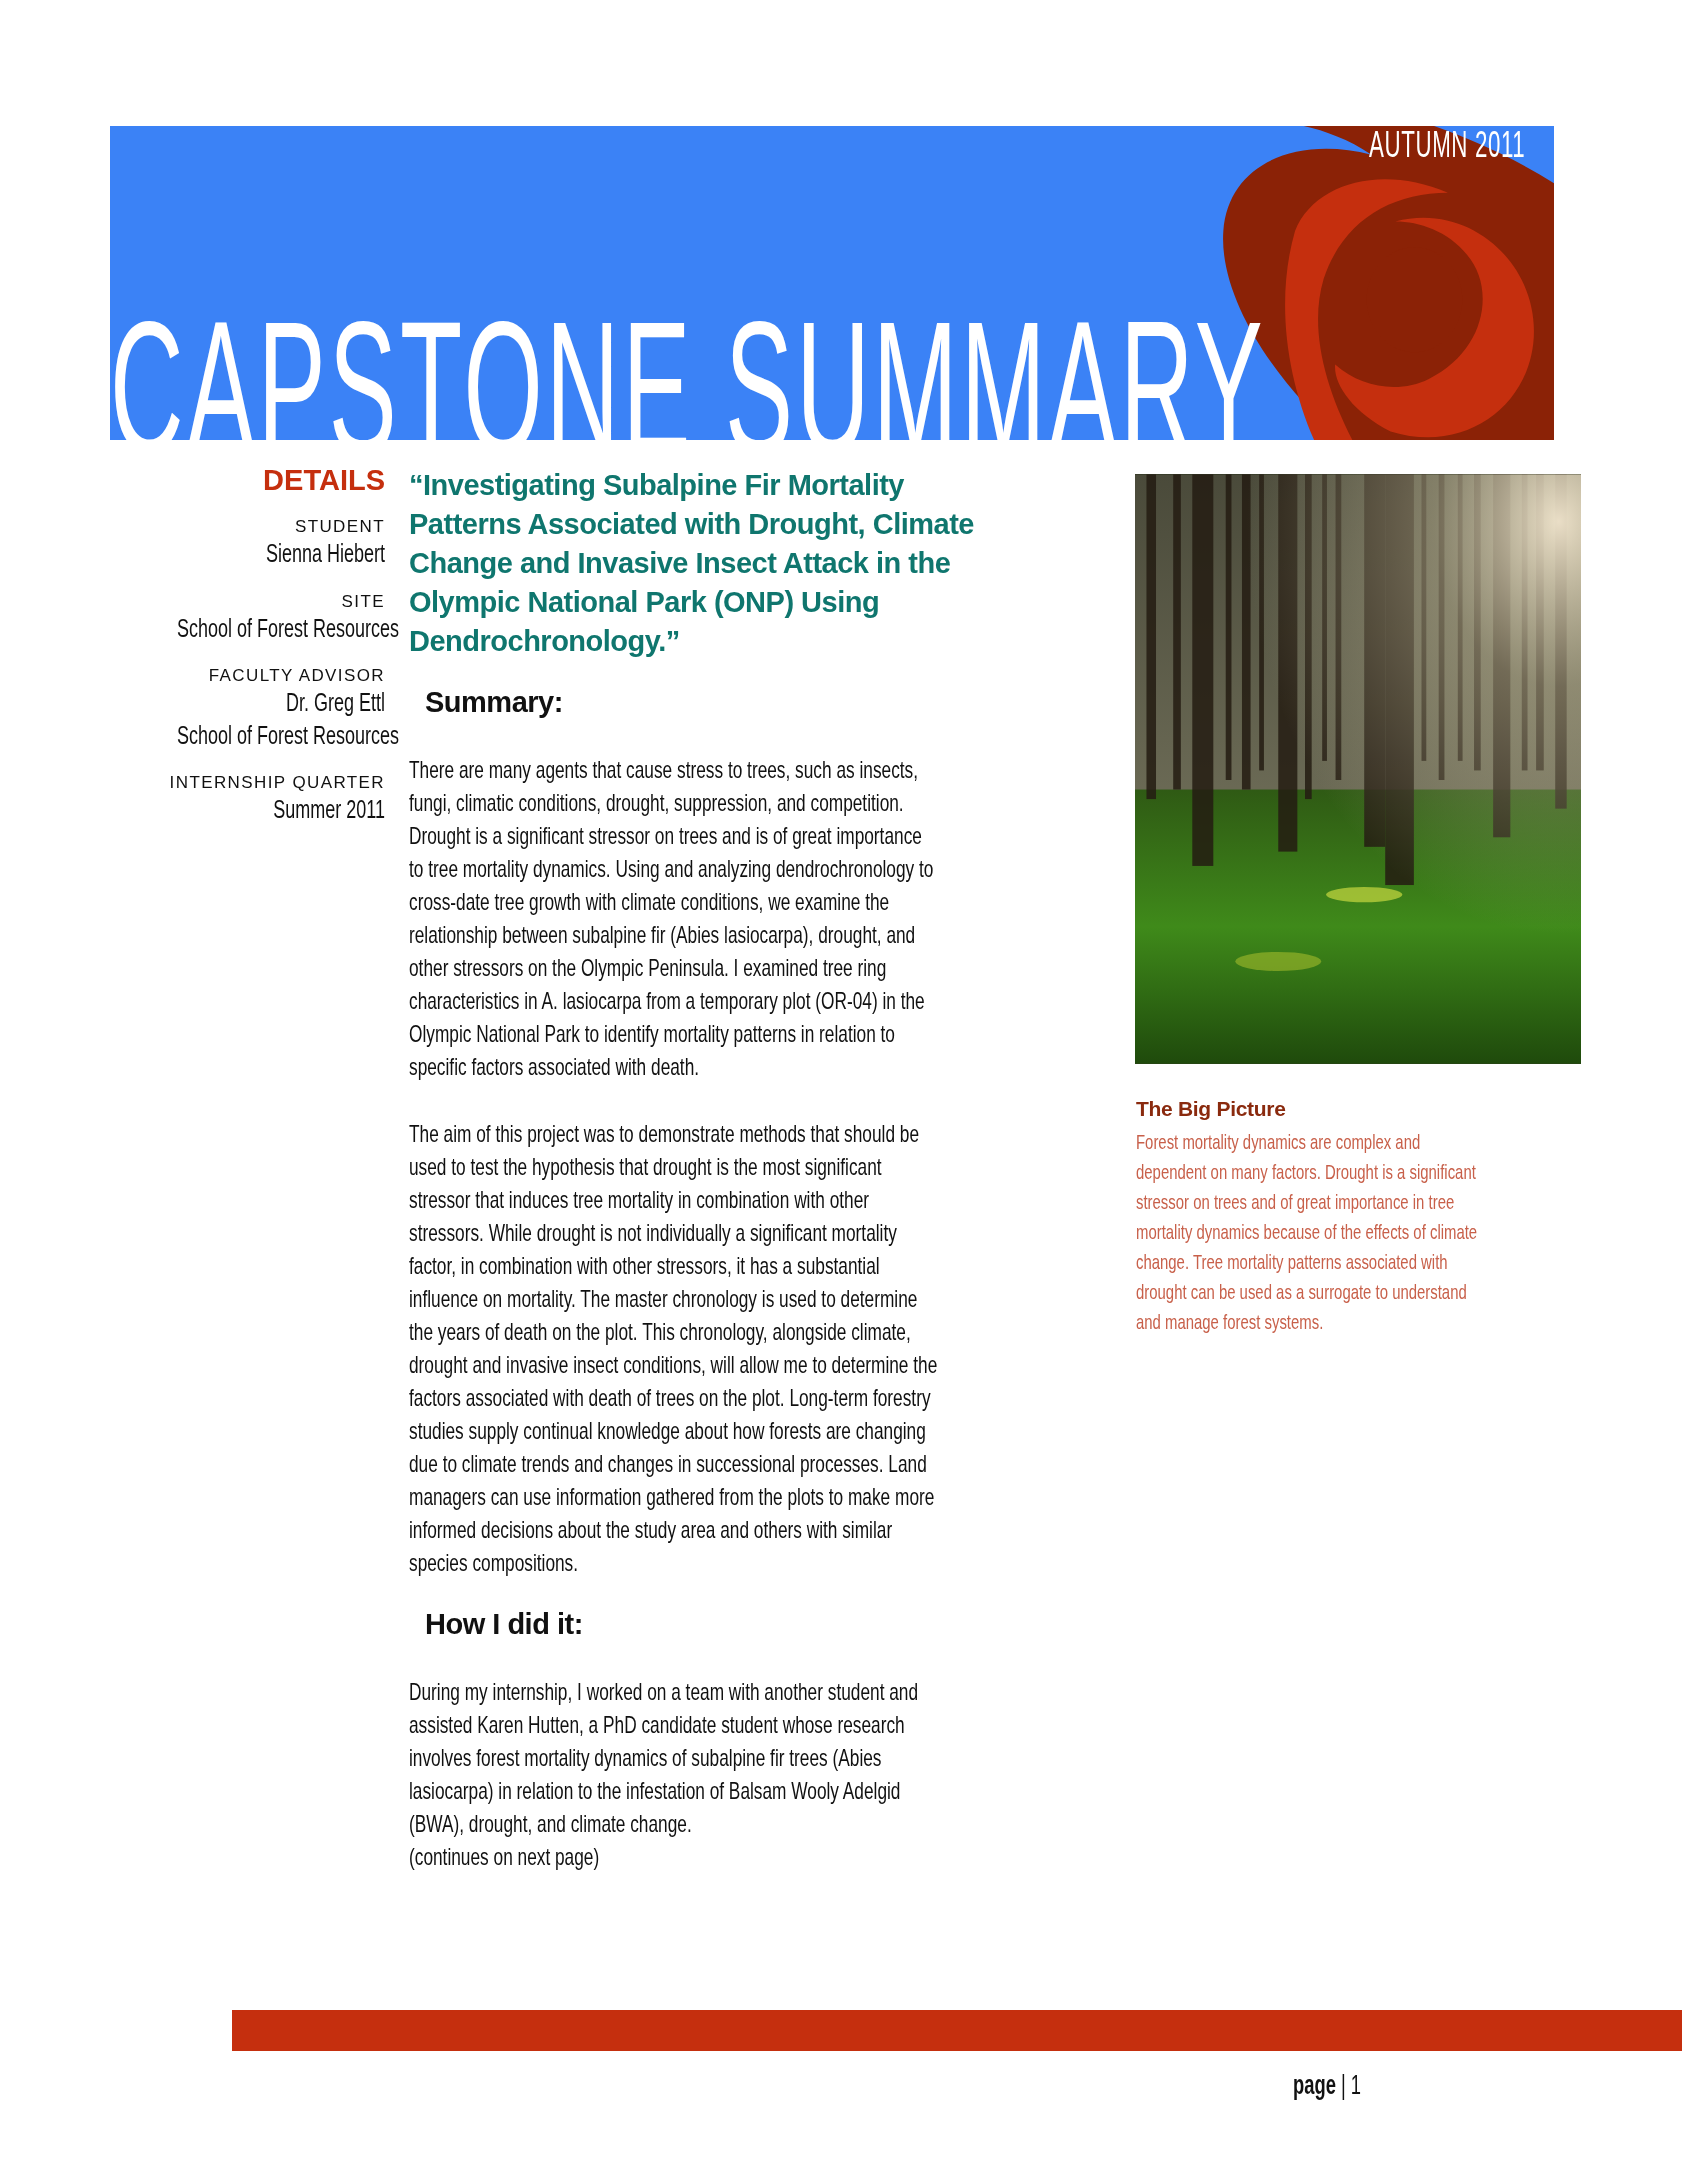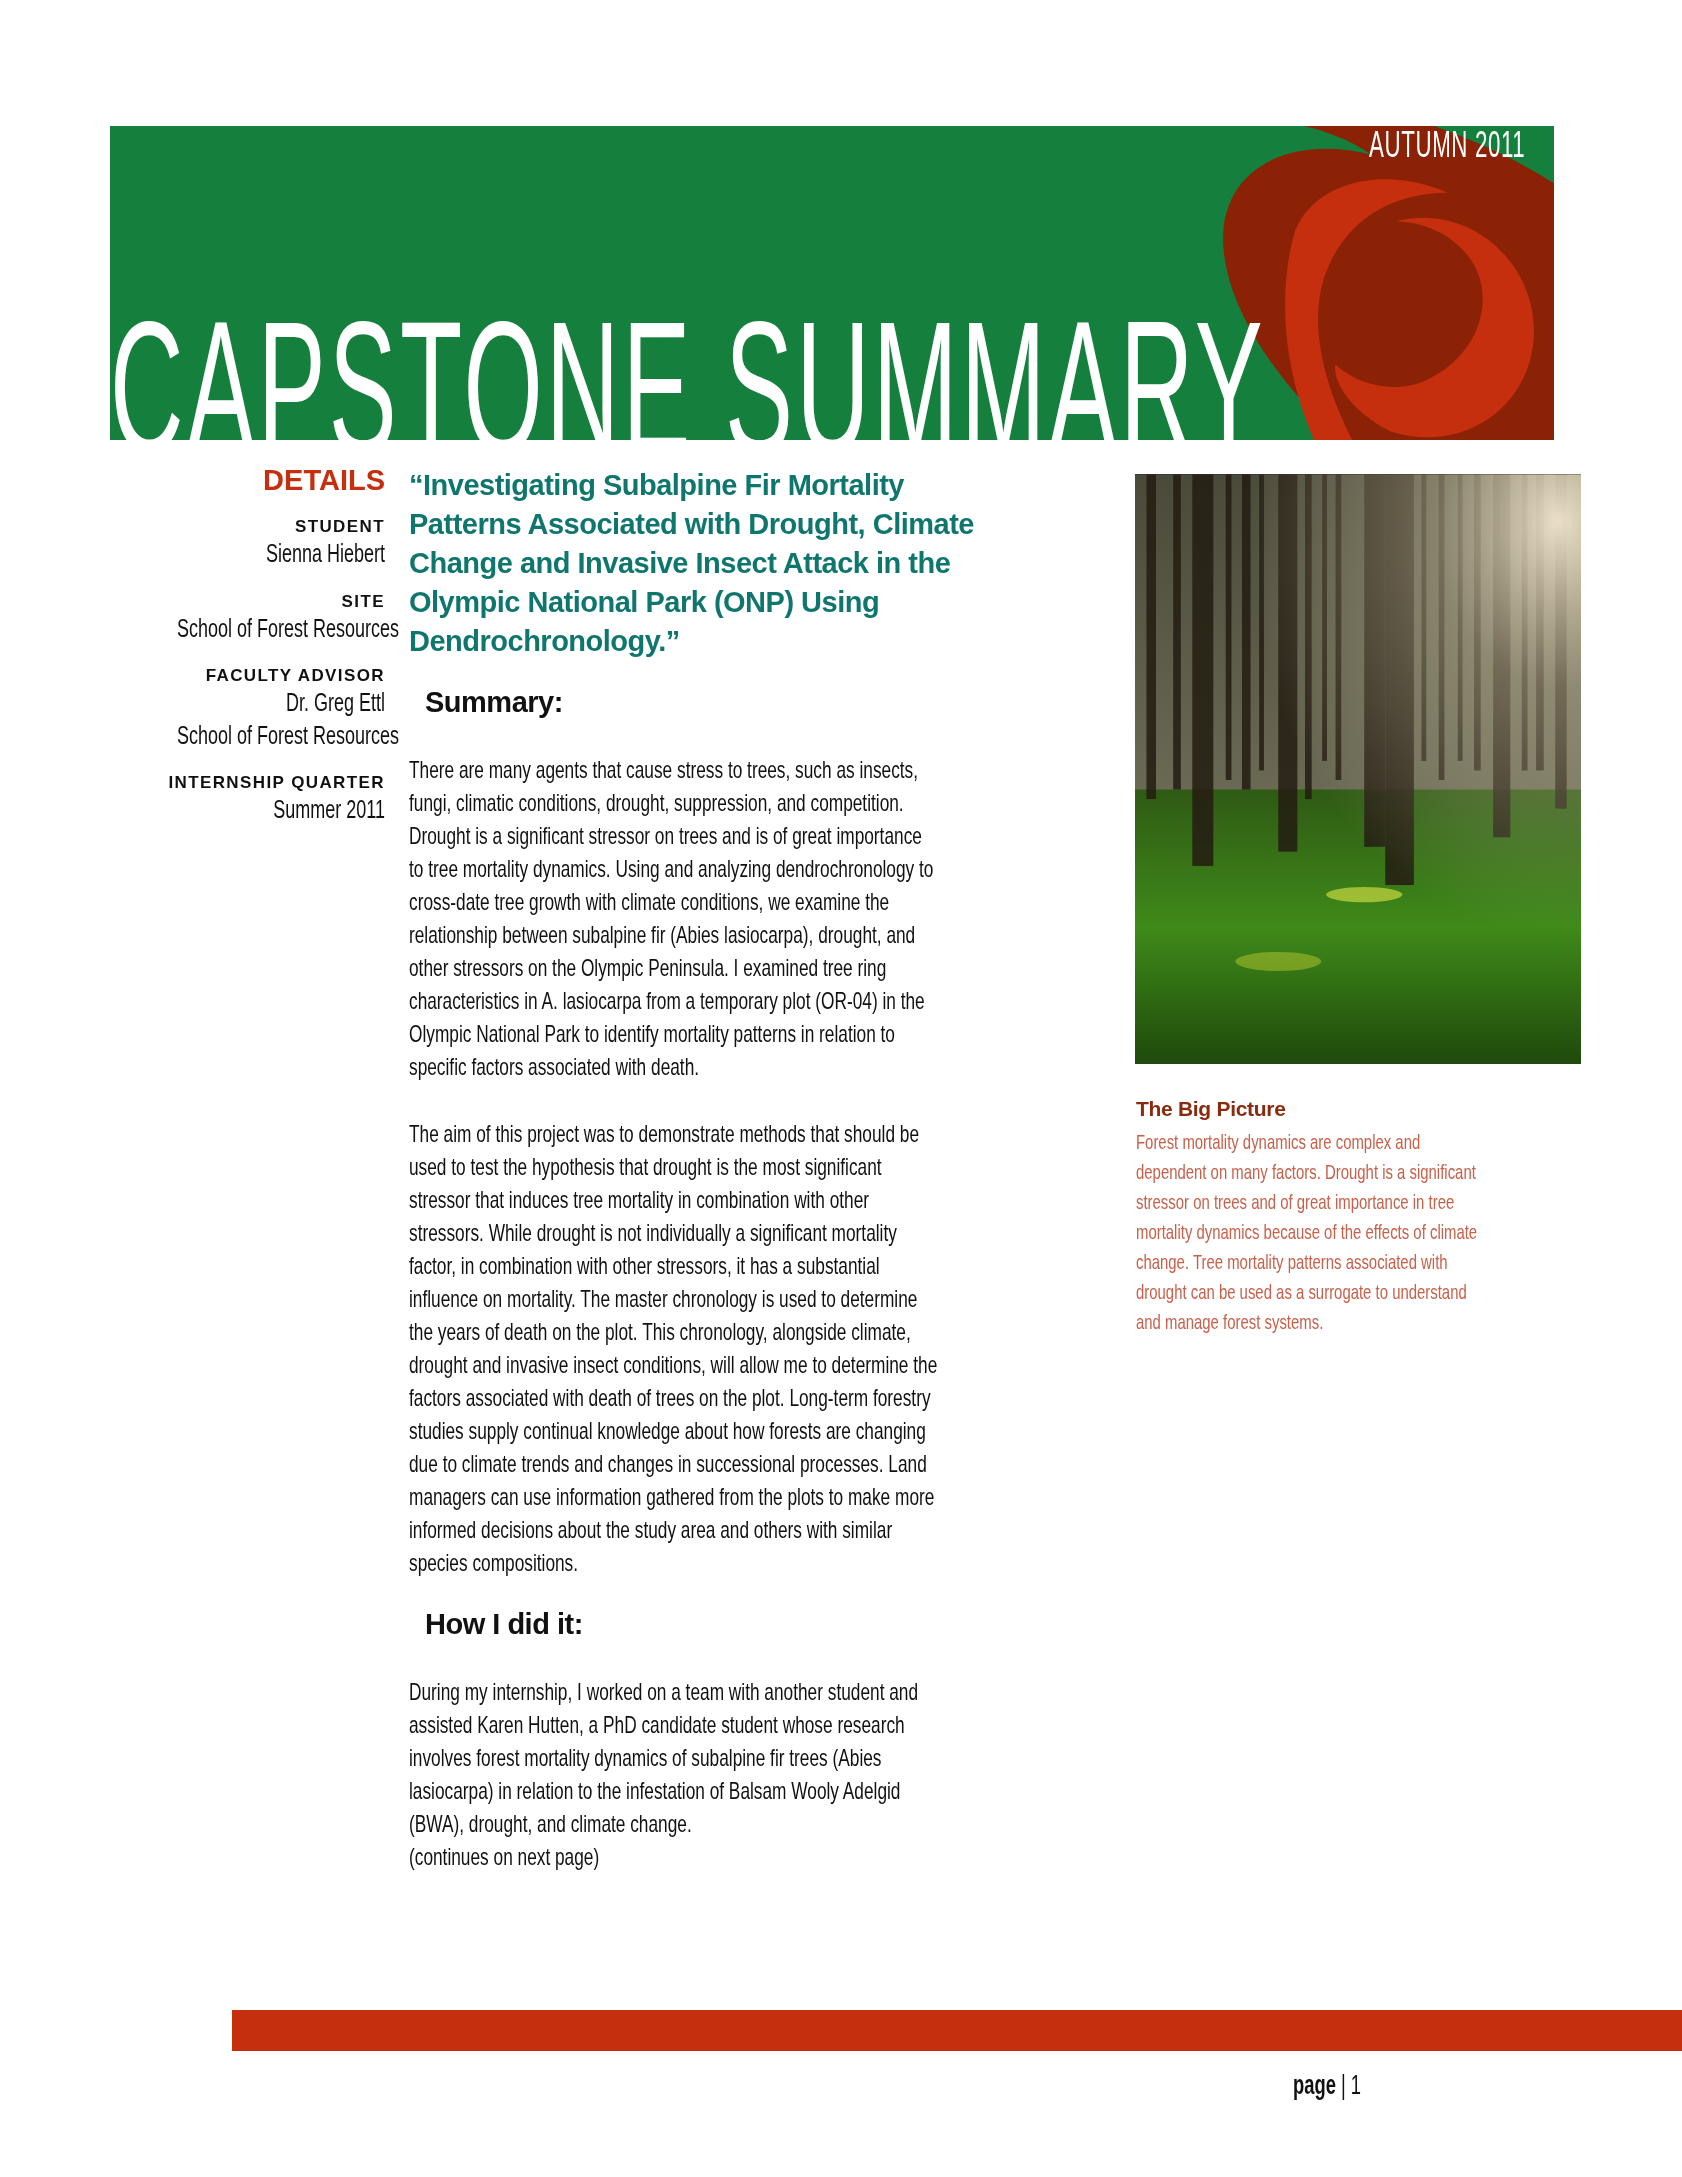--- a/index.html
+++ b/index.html
@@ -1,20 +1,20 @@
 <!DOCTYPE html>
 <html><head>
 <meta charset="utf-8">
 <style>
   html, body { margin: 0; padding: 0; background: #ffffff; }
   body { width: 1682px; height: 2178px; position: relative; overflow: hidden; }
 
   .banner {
     position: absolute; left: 110px; top: 126px; width: 1444px; height: 314px;
-    background: #15803d; overflow: hidden;
+    background: #3b82f6; overflow: hidden;
   }
   .swirl { position: absolute; left: 0; top: 0; width: 1444px; height: 314px; }
   .banner-season {
     position: absolute; right: 29px; top: -1.9px;
     font-family: "Liberation Sans", sans-serif; font-size: 36px;
     color: #ffffff; letter-spacing: 1px;
     transform: scaleX(0.62); transform-origin: right top;
     white-space: nowrap;
   }
   .banner-title {
@@ -26,21 +26,21 @@
   }
 
   .details {
     position: absolute; left: 96px; top: 464px; width: 289px; text-align: right;
   }
   .details-heading {
     font-family: "Liberation Sans", sans-serif; font-weight: bold; font-size: 29px;
     color: #c52f0e; margin: 0 0 19px 0; letter-spacing: 0px;
   }
   .detail-label {
-    font-family: "Liberation Sans", sans-serif; font-weight: bold; font-size: 17px;
+    font-family: "Liberation Sans", sans-serif; font-weight: normal; font-size: 17px;
     color: #111; letter-spacing: 1.4px; margin-top: 21px; line-height: 21px;
   }
   .detail-value {
     font-family: "Liberation Sans", sans-serif; font-size: 25px; color: #111;
     line-height: 32.5px; display: block;
     transform: scaleX(0.72); transform-origin: right center; white-space: nowrap;
   }
 
   .main { position: absolute; left: 409px; top: 466px; width: 669px; }
   .doc-title {

